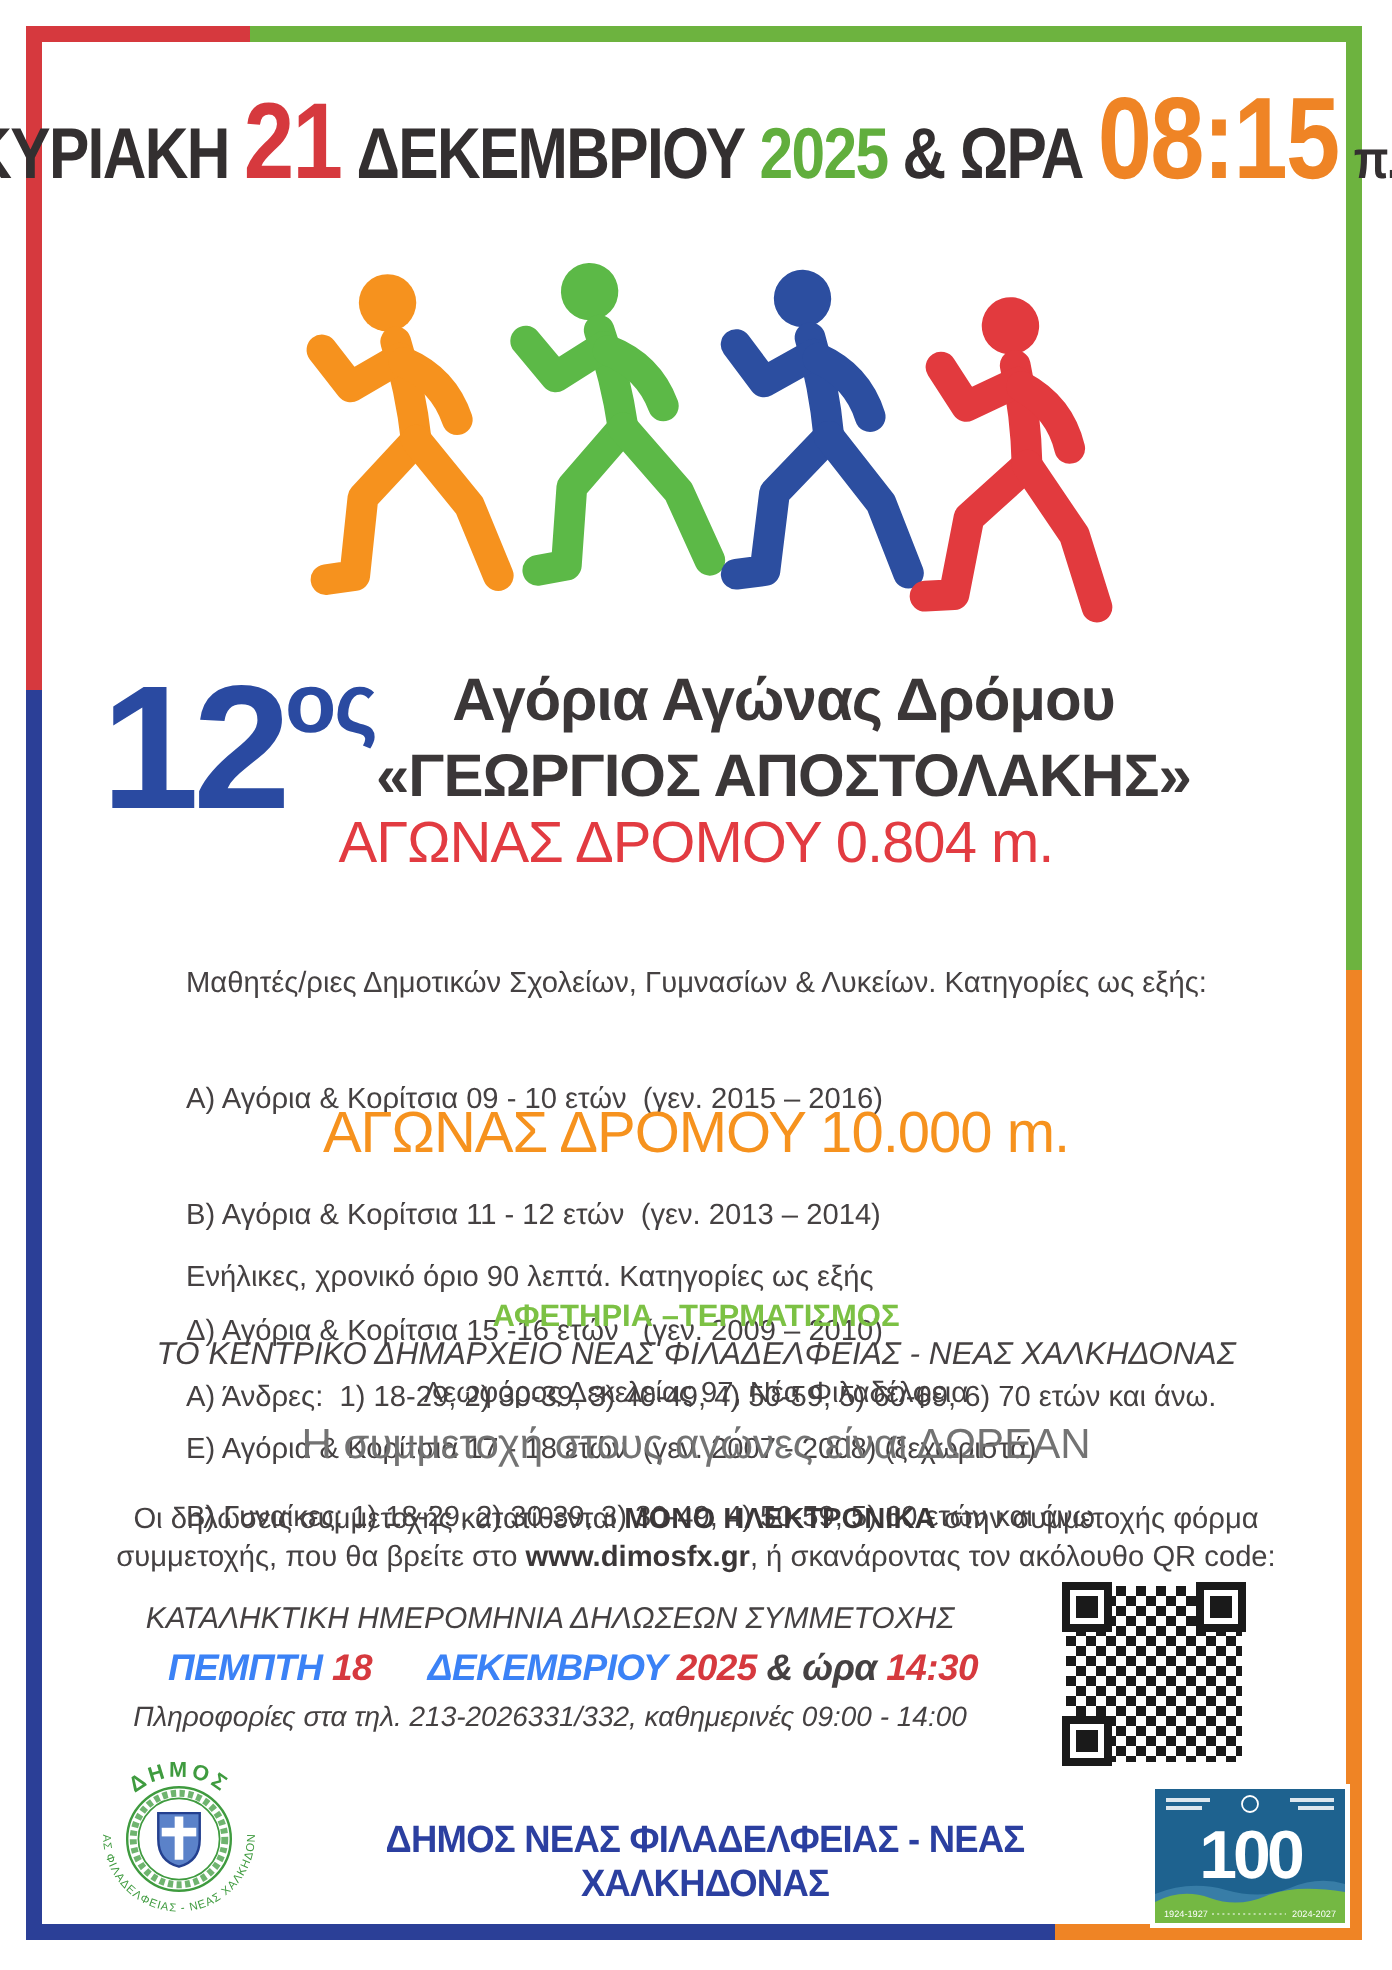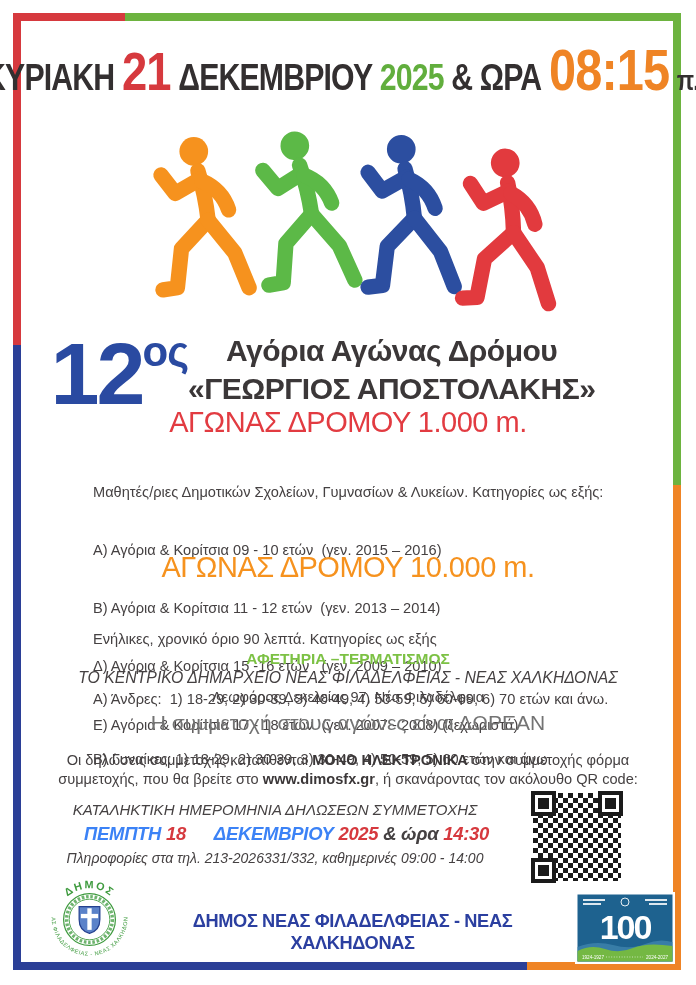--- a/index.html
+++ b/index.html
@@ -129,21 +129,21 @@
   <div class="titleblock">
     <div class="edition">
       <span class="num">12</span><span class="suffix">ος</span>
     </div>
     <div class="titlelines">
       <div class="t1">Αγόρια Αγώνας Δρόμου</div>
       <div class="t2">«ΓΕΩΡΓΙΟΣ ΑΠΟΣΤΟΛΑΚΗΣ»</div>
     </div>
   </div>
 
-  <div class="heading-red">ΑΓΩΝΑΣ ΔΡΟΜΟΥ 1.000 m.</div>
+  <div class="heading-red">ΑΓΩΝΑΣ ΔΡΟΜΟΥ 0.804 m.</div>
   <div class="list school">
     <div>Μαθητές/ριες Δημοτικών Σχολείων, Γυμνασίων &amp; Λυκείων. Κατηγορίες ως εξής:</div>
     <div>Α) Αγόρια &amp; Κορίτσια 09 - 10 ετών  (γεν. 2015 – 2016)</div>
     <div>Β) Αγόρια &amp; Κορίτσια 11 - 12 ετών  (γεν. 2013 – 2014)</div>
     <div>Δ) Αγόρια &amp; Κορίτσια 15 -16 ετών   (γεν. 2009 – 2010)</div>
     <div>Ε) Αγόρια &amp; Κορίτσια 17 - 18 ετών  (γεν. 2007 - 2008) (ξεχωριστά)</div>
   </div>
 
   <div class="heading-orange">ΑΓΩΝΑΣ ΔΡΟΜΟΥ 10.000 m.</div>
   <div class="list adults">

